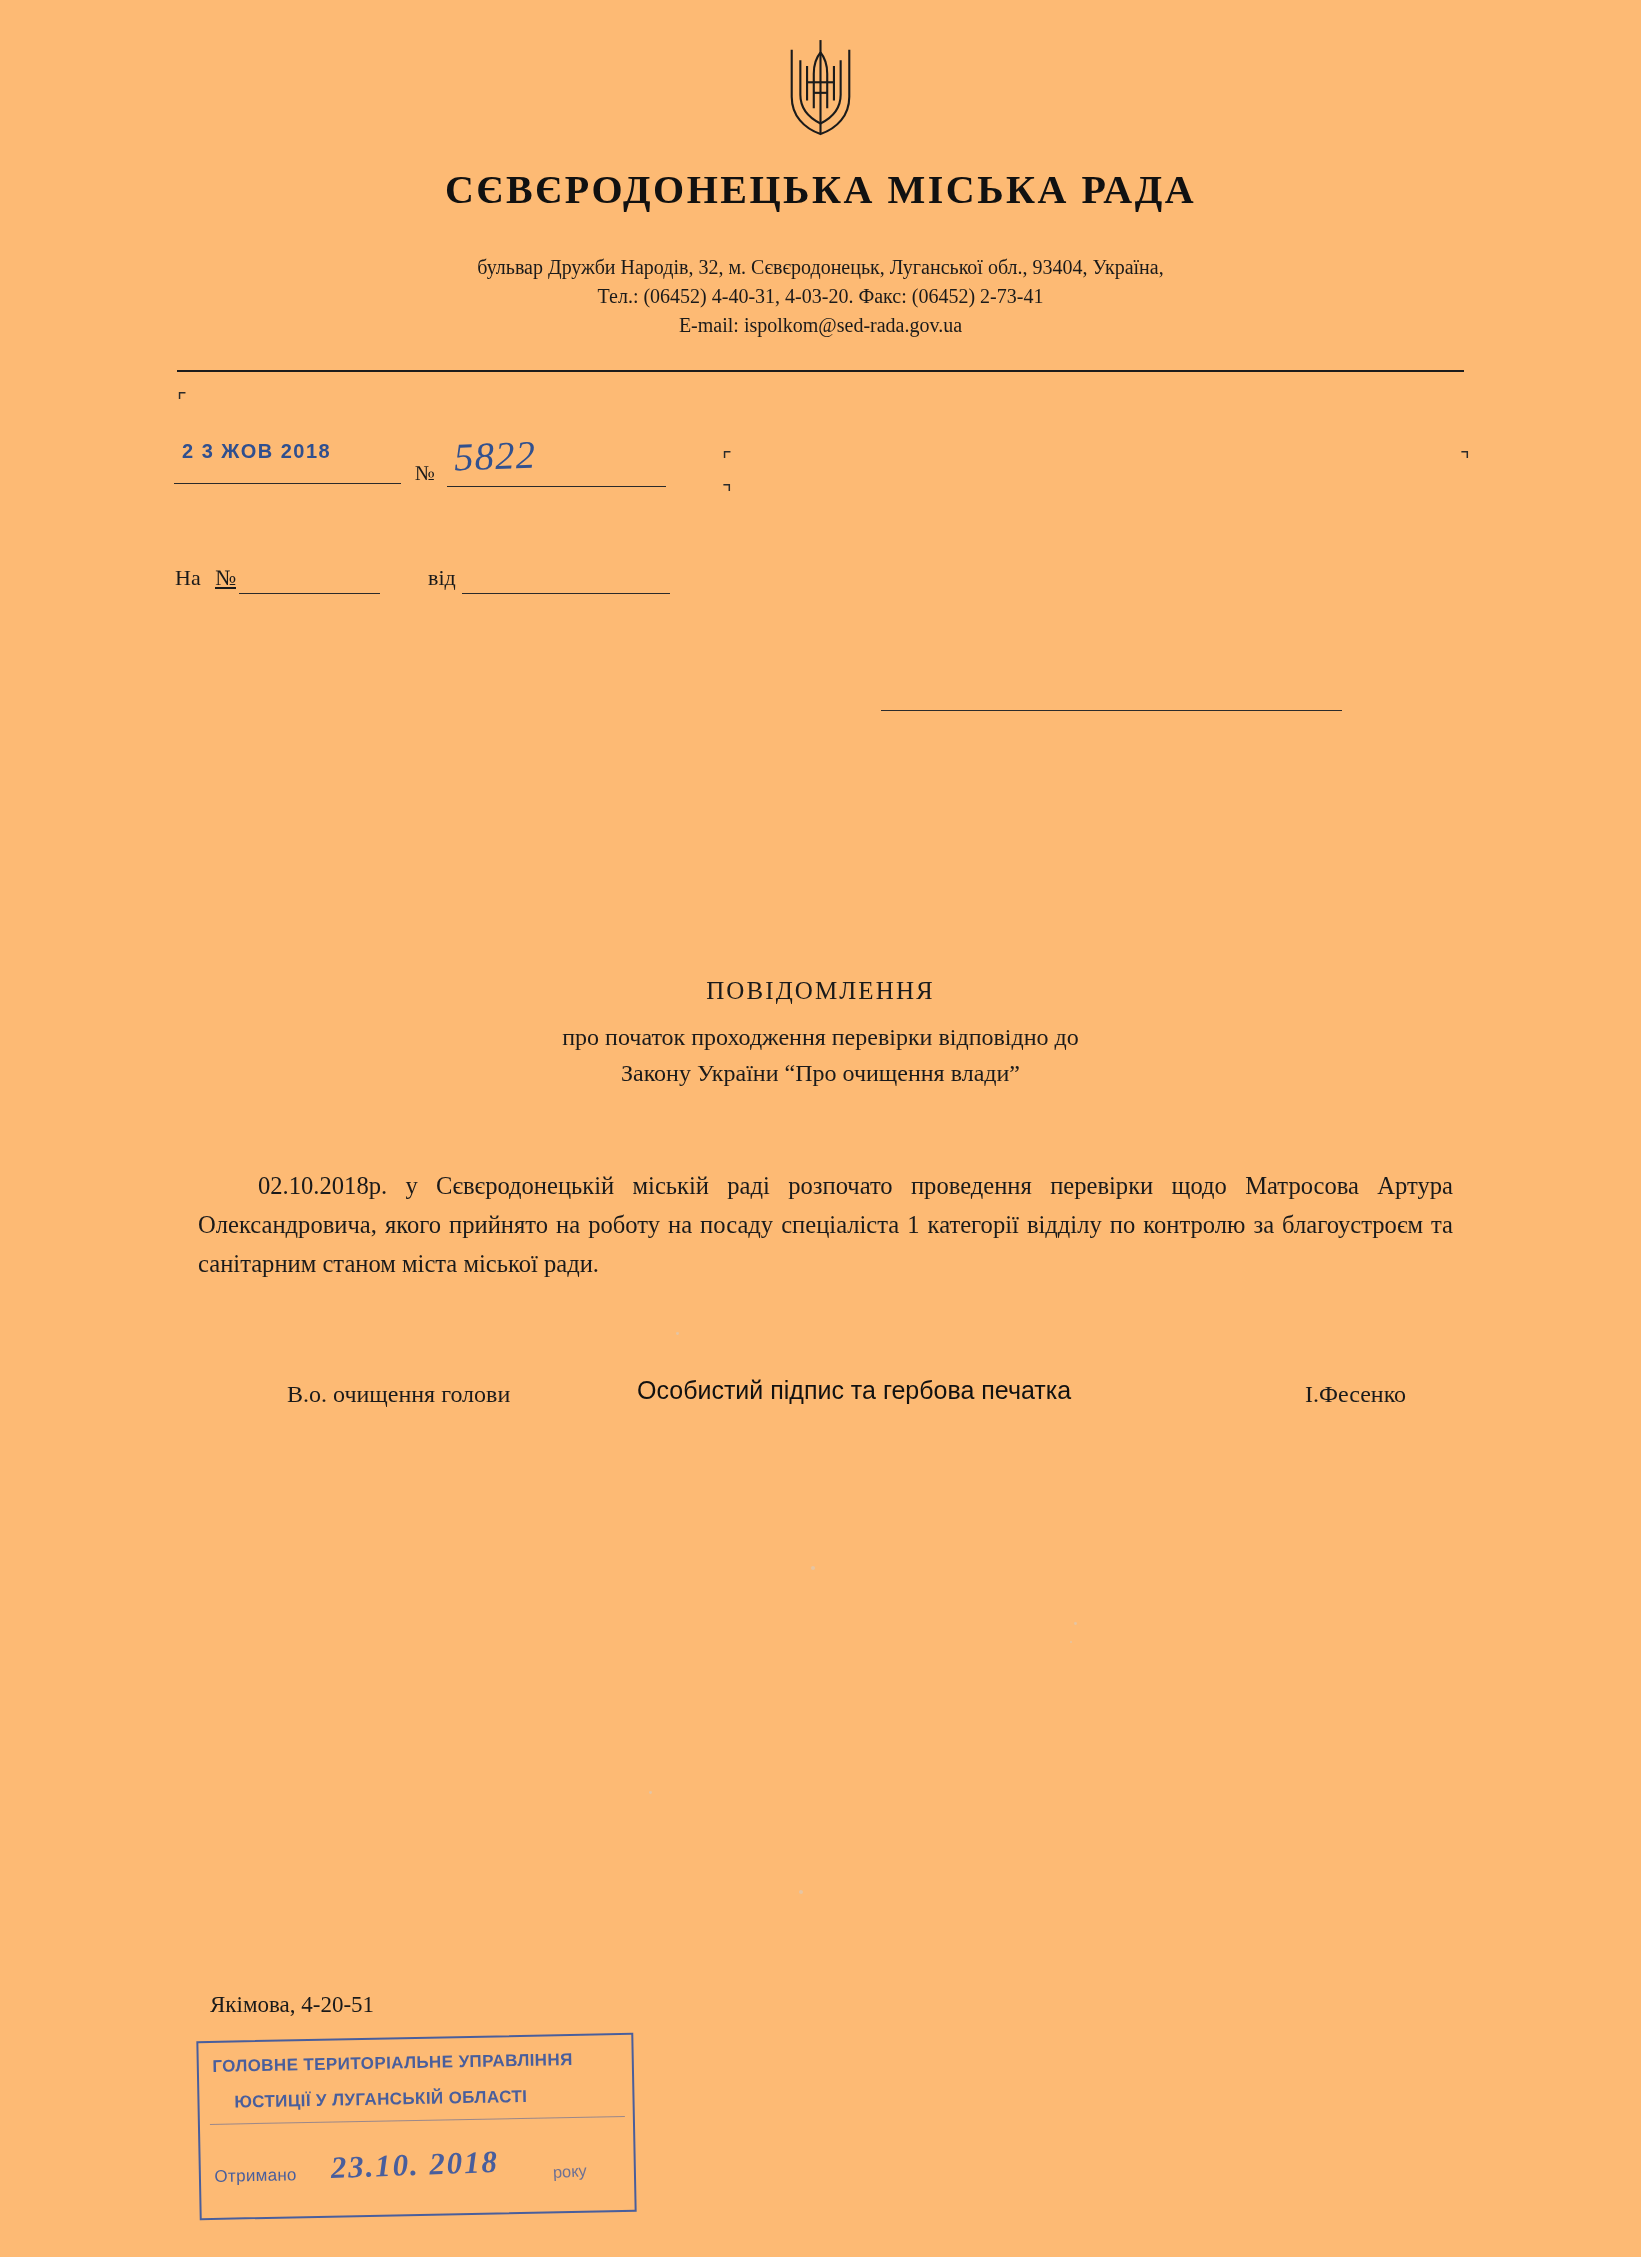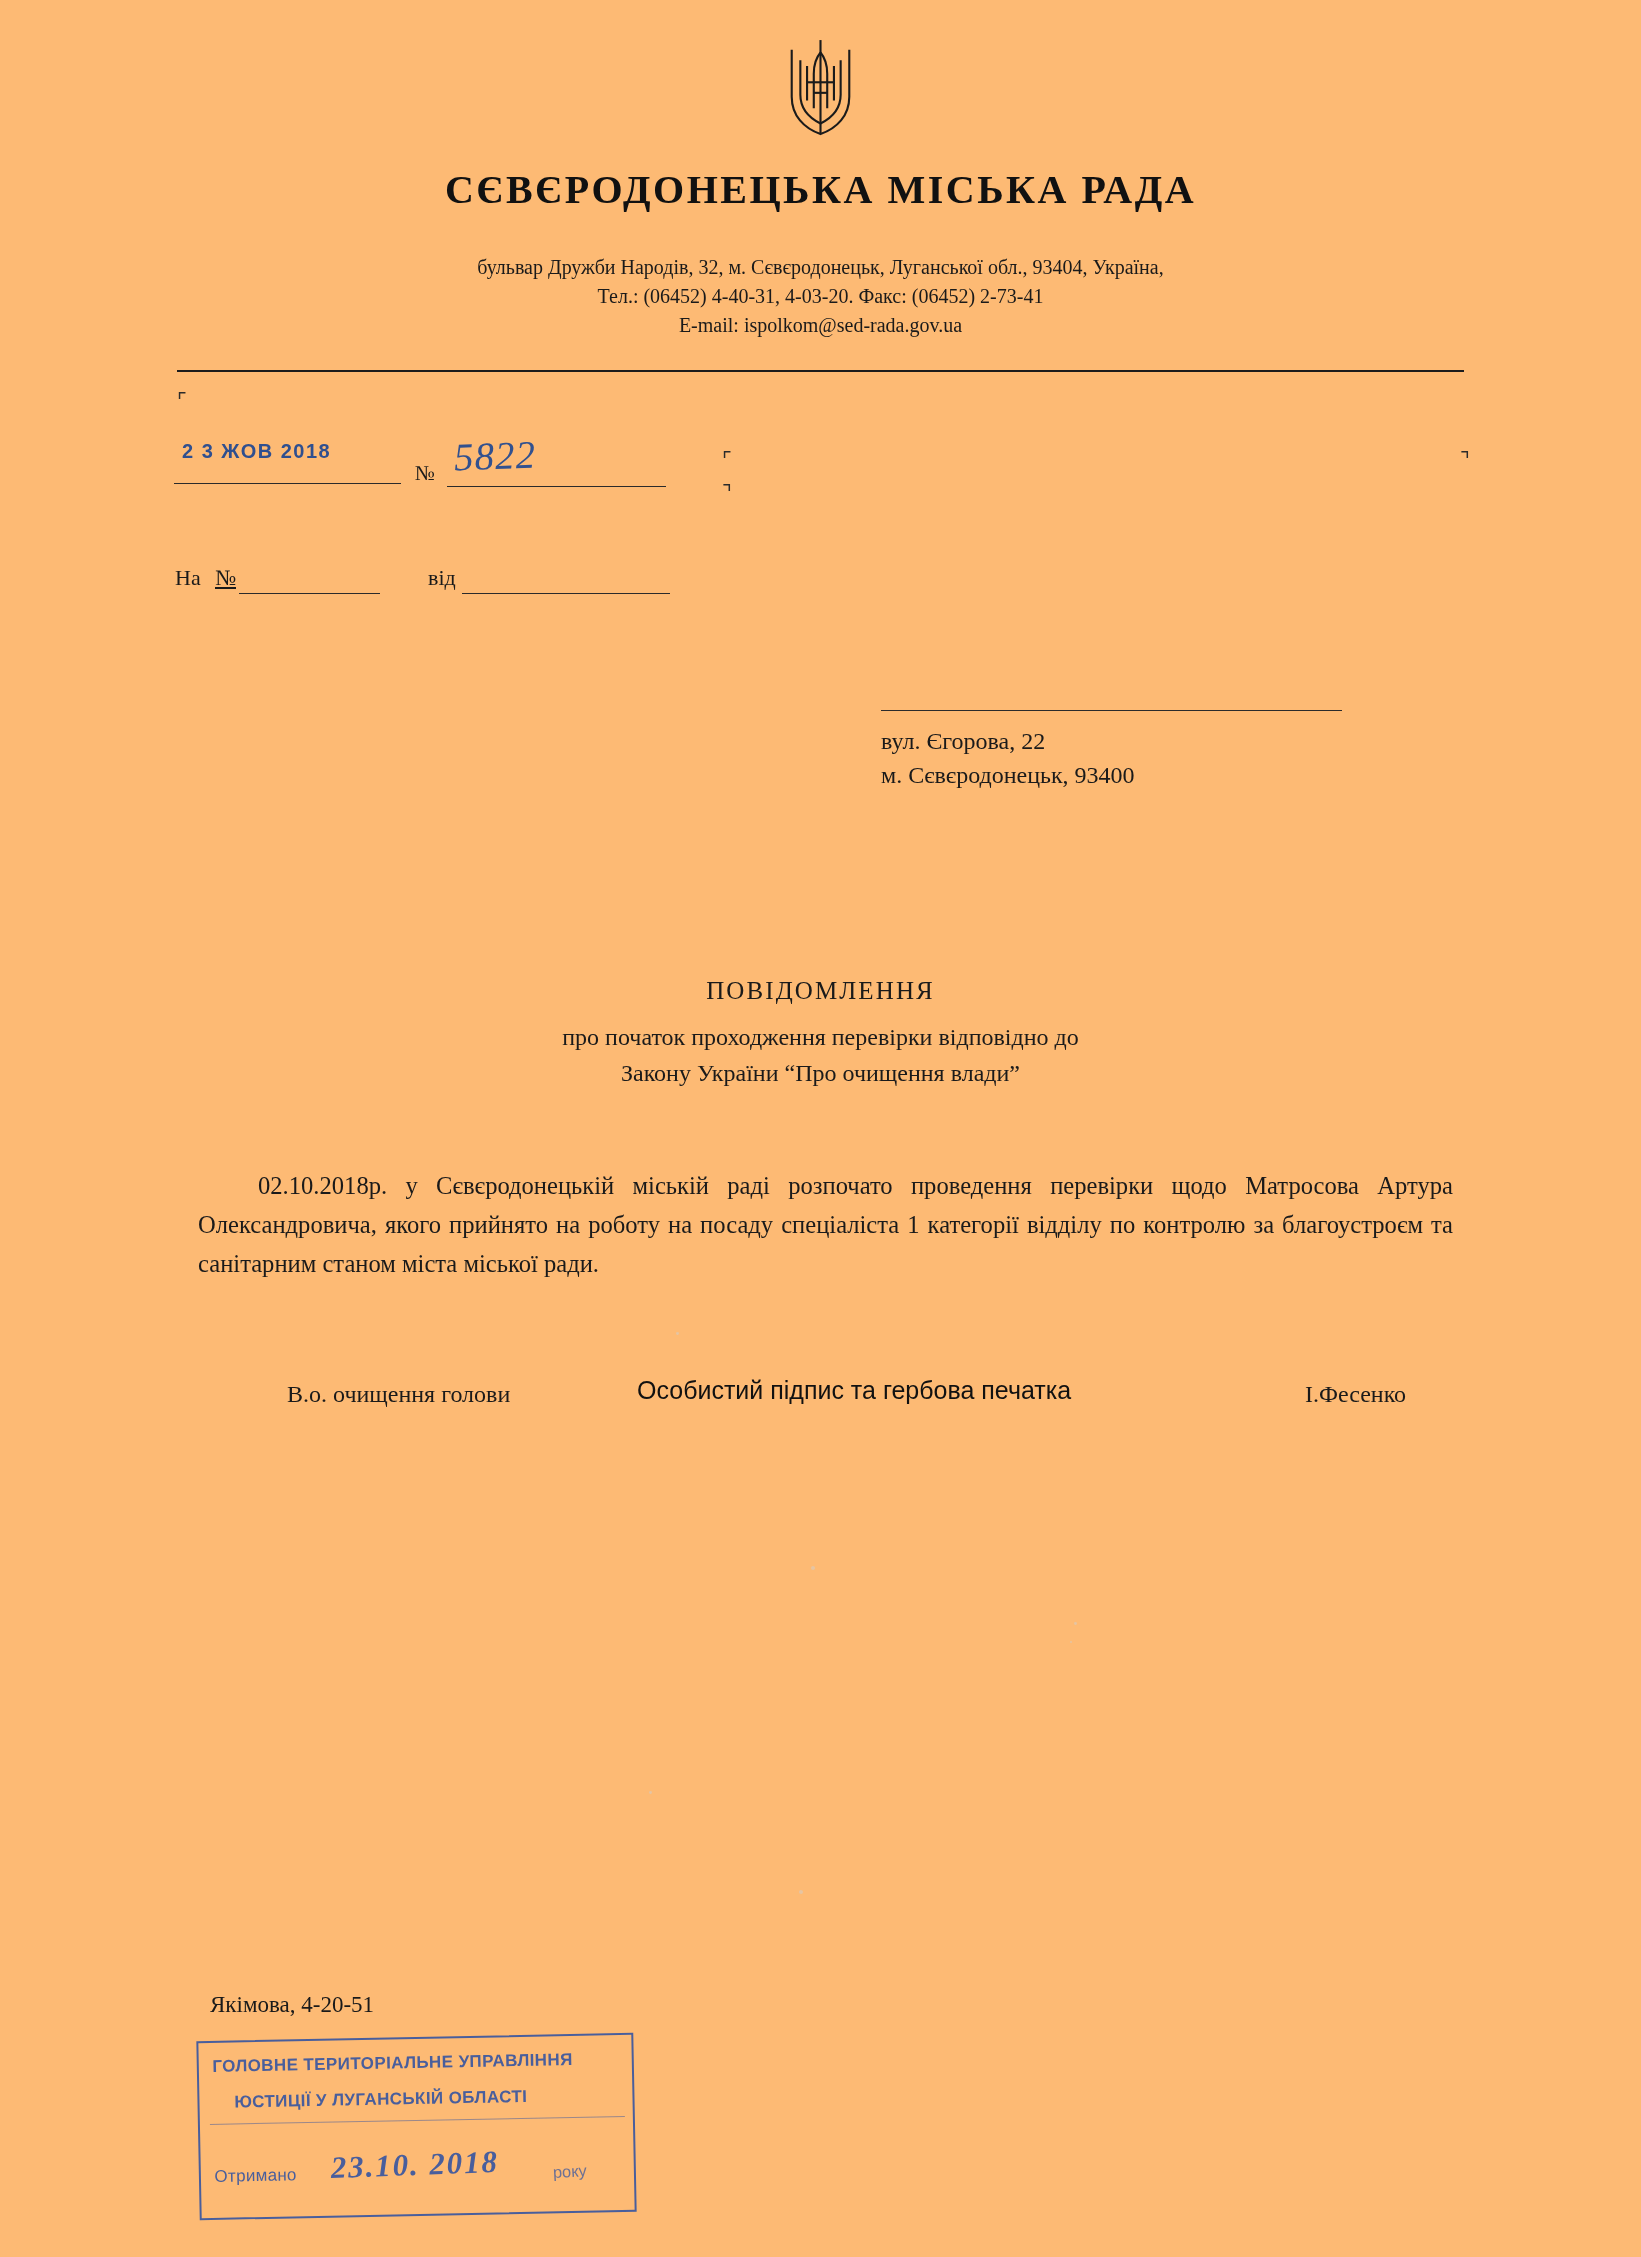--- a/index.html
+++ b/index.html
@@ -363,24 +363,20 @@
   <div class="num-value">5822</div>
   <div class="rule-num"></div>
 
   <div class="na-label">На</div>
   <div class="na-no">№</div>
   <div class="rule-na"></div>
   <div class="vid-label">від</div>
   <div class="rule-vid"></div>
 
   <div class="addressee-rule"></div>
-  <div class="addressee-addr">
-    <div>вул. Єгорова, 22</div>
-    <div>м. Сєвєродонецьк, 93400</div>
-  </div>
 
   <div class="doc-title">ПОВІДОМЛЕННЯ</div>
   <div class="doc-subtitle">
     <div>про початок проходження перевірки відповідно до</div>
     <div>Закону України “Про очищення влади”</div>
   </div>
 
   <div class="body-text">02.10.2018р. у Сєвєродонецькій міській раді розпочато проведення перевірки щодо Матросова Артура Олександровича, якого прийнято на роботу на посаду спеціаліста 1 категорії відділу по контролю за благоустроєм та санітарним станом міста міської ради.</div>
 
   <div class="sig-role">В.о. очищення голови</div>

